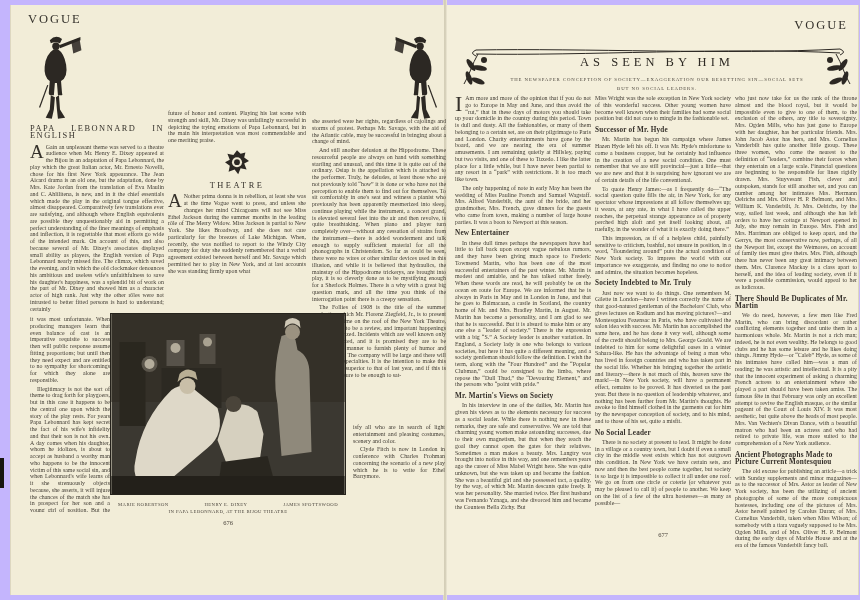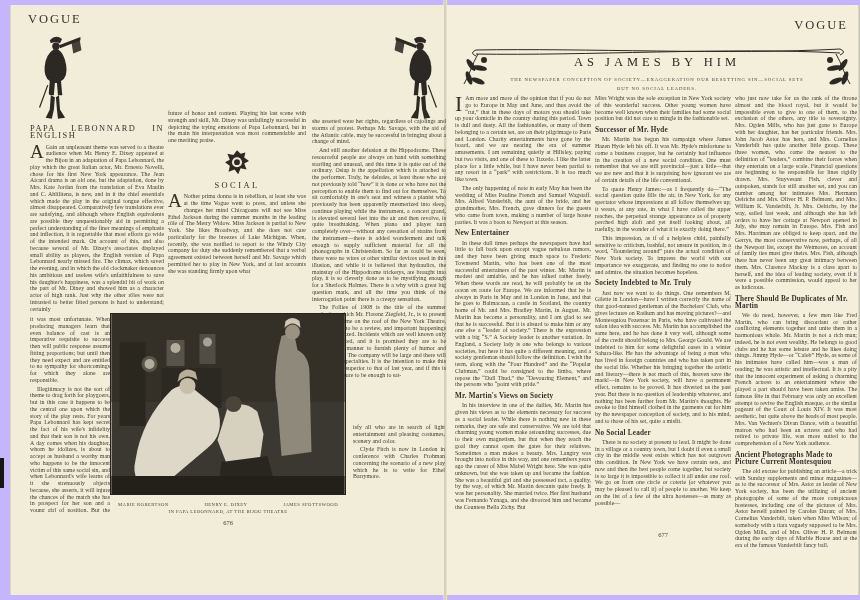--- a/index.html
+++ b/index.html
@@ -103,21 +103,21 @@
 
   <div class="abs col c2top">
     <p>future of honor and content. Playing his last scene with strength and skill, Mr. Dixey was unfailingly successful in depicting the trying emotions of Papa Lebonnard, but in the main his interpretation was most commendable and one meriting praise.</p>
     <div class="ornament">
       <svg width="24" height="28" viewBox="0 0 20 23">
         <path d="M10 0 L13 3 L17 2 L16 6 L20 9 L16 11 L18 16 L13 15 L11 20 L8 16 L3 18 L4 13 L0 10 L4 8 L2 3 L7 4 Z" fill="#2c2823"></path>
         <circle cx="10" cy="10" r="4.2" fill="#efe9d4"></circle>
         <circle cx="10" cy="10" r="2.4" fill="#2c2823"></circle>
       </svg>
     </div>
-    <h3 class="gossip-h">SOCIAL</h3>
+    <h3 class="gossip-h">THEATRE</h3>
     <p><span class="dropcap">A</span><span>Nother prima donna is in rebellion, at least she was at the time Vogue went to press, and unless she changes her mind Chicagoans will not see Miss Ethel Jackson during the summer months in the leading rôle of The Merry Widow. Miss Jackson is partial to New York. She likes Broadway, and she does not care particularly for the breezes of Lake Michigan. When, recently, she was notified to report to the Windy City company for duty she suddenly remembered that a verbal agreement existed between herself and Mr. Savage which permitted her to play in New York, and at last accounts she was standing firmly upon what</span></p>
   </div>
 
   <svg class="abs photo" width="234" height="180" viewBox="0 0 233 180">
     <rect width="233" height="180" fill="#3b3831"></rect>
     <rect width="233" height="88" fill="#343028"></rect>
     <rect x="8" y="28" width="26" height="84" fill="#2a271f"></rect>
     <rect x="55" y="26" width="18" height="26" fill="#57524a"></rect>
       <circle cx="64" cy="34" r="5" fill="#b4ad9c"></circle>
     <rect x="88" y="20" width="16" height="30" fill="#524d44"></rect>
@@ -173,21 +173,21 @@
     <g fill="#2c2823" transform="translate(390,0) scale(-1,1)">
       <path d="M16 16 C10 26, 8 36, 2 46" stroke="#2c2823" stroke-width="1" fill="none"></path>
       <ellipse cx="9" cy="27" rx="7" ry="2.6" transform="rotate(55 9 27)"></ellipse>
       <ellipse cx="18" cy="30" rx="7" ry="2.6" transform="rotate(10 18 30)"></ellipse>
       <ellipse cx="7" cy="40" rx="7" ry="2.6" transform="rotate(70 7 40)"></ellipse>
       <ellipse cx="16" cy="43" rx="7" ry="2.6" transform="rotate(20 16 43)"></ellipse>
       <circle cx="22" cy="22" r="3"></circle>
     </g>
   </svg>
 
-  <div class="abs r-title">AS JAMES BY HIM</div>
+  <div class="abs r-title">AS SEEN BY HIM</div>
   <div class="abs r-sub" style="top:77px;">THE NEWSPAPER CONCEPTION OF SOCIETY—EXAGGERATION OUR BESETTING SIN—SOCIAL SETS</div>
   <div class="abs r-sub" style="top:86px;">BUT NO SOCIAL LEADERS.</div>
 
   <div class="abs col rc1">
     <p><span class="dropcap-tall">I</span><span>Am more and more of the opinion that if you do not go to Europe in May and June, and thus avoid the “rut,” that in these days of motors you should take up your domicile in the country during this period. Town is dull and dusty. All the fashionables, or many of them belonging to a certain set, are on their pilgrimage to Paris and London. Charity entertainments have gone by the board, and we are nearing the era of summer amusements. I am remaining quietly at Hillsley, paying but two visits, and one of these to Tuxedo. I like the latter place for a little while, but I have never been partial to any resort in a “park” with restrictions. It is too much like town.</span></p>
     <p class="ind">The only happening of note in early May has been the wedding of Miss Pauline French and Samuel Wagstaff. Mrs. Alfred Vanderbilt, the aunt of the bride, and her grandmother, Mrs. French, gave dinners for the guests who came from town, making a number of large house parties. It was a boon to Newport at this season.</p>
     <h4 class="sec-h">New Entertainer</h4>
     <p class="ind">In these dull times perhaps the newspapers have had little to fall back upon except vague nebulous rumors, and they have been giving much space to Frederic Townsend Martin, who has been one of the most successful entertainers of the past winter. Mr. Martin is modest and amiable, and he has talked rather freely. When these words are read, he will probably be on the ocean en route for Europe. We are informed that he is always in Paris in May and in London in June, and that he goes to Balmacaan, a castle in Scotland, the country home of Mr. and Mrs. Bradley Martin, in August. Mr. Martin has become a personality, and I am glad to see that he is successful. But it is absurd to make him or any one else a “leader of society.” There is the expression with a big “S.” A Society leader is another variation. In England, a Society lady is one who belongs to various societies, but here it has quite a different meaning, and a society gentleman should follow the definition. I wish the term, along with the “Four Hundred” and the “Popular Clubman,” could be consigned to the limbo, where repose the “Dull Thud,” the “Devouring Element,” and the persons who “point with pride.”</p>
     <h4 class="sec-h">Mr. Martin's Views on Society</h4>
     <p class="ind">In his interview in one of the dailies, Mr. Martin has given his views as to the elements necessary for success as a social leader. While there is nothing new in these remarks, they are safe and conservative. We are told that charming young women make astounding successes, due to their own magnetism, but that when they reach the goal they cannot open the gates for their relatives. Sometimes a man makes a beauty. Mrs. Langtry was brought into notice in this way, and one remembers years ago the career of Miss Mabel Wright here. She was quite unknown, but she was taken up and became the fashion. She was a beautiful girl and she possessed tact, a quality, by the way, of which Mr. Martin descants quite freely. It was her personality. She married twice. Her first husband was Fernando Yznaga, and she divorced him and became the Countess Bella Zichy. But</p>

